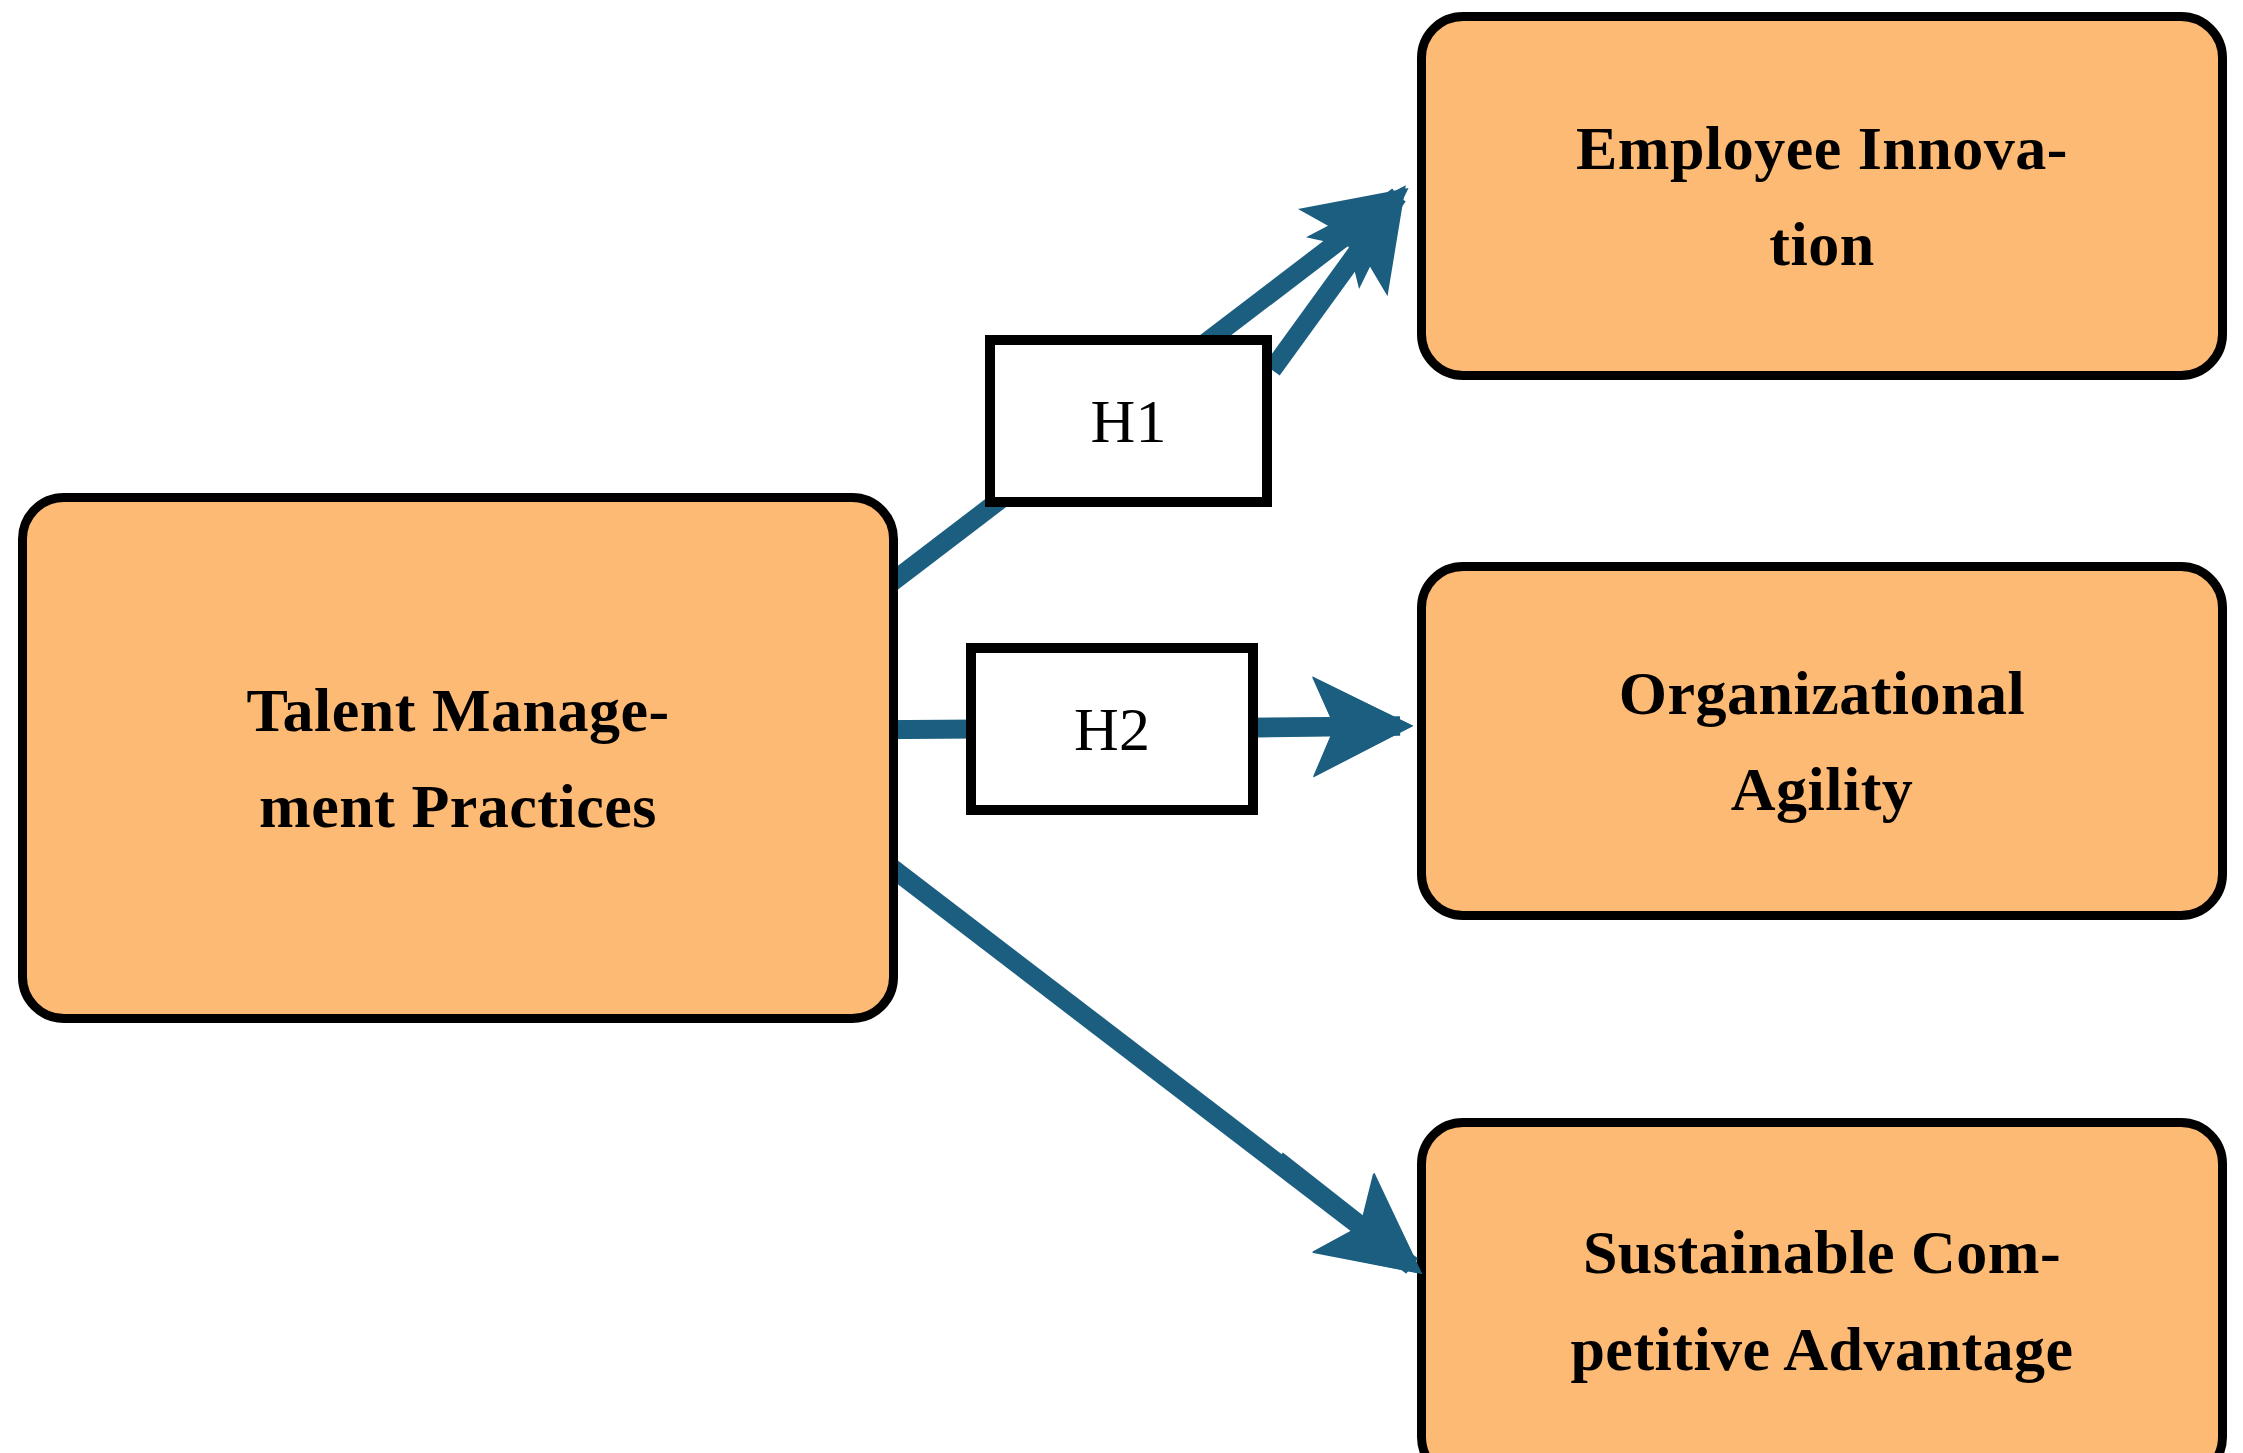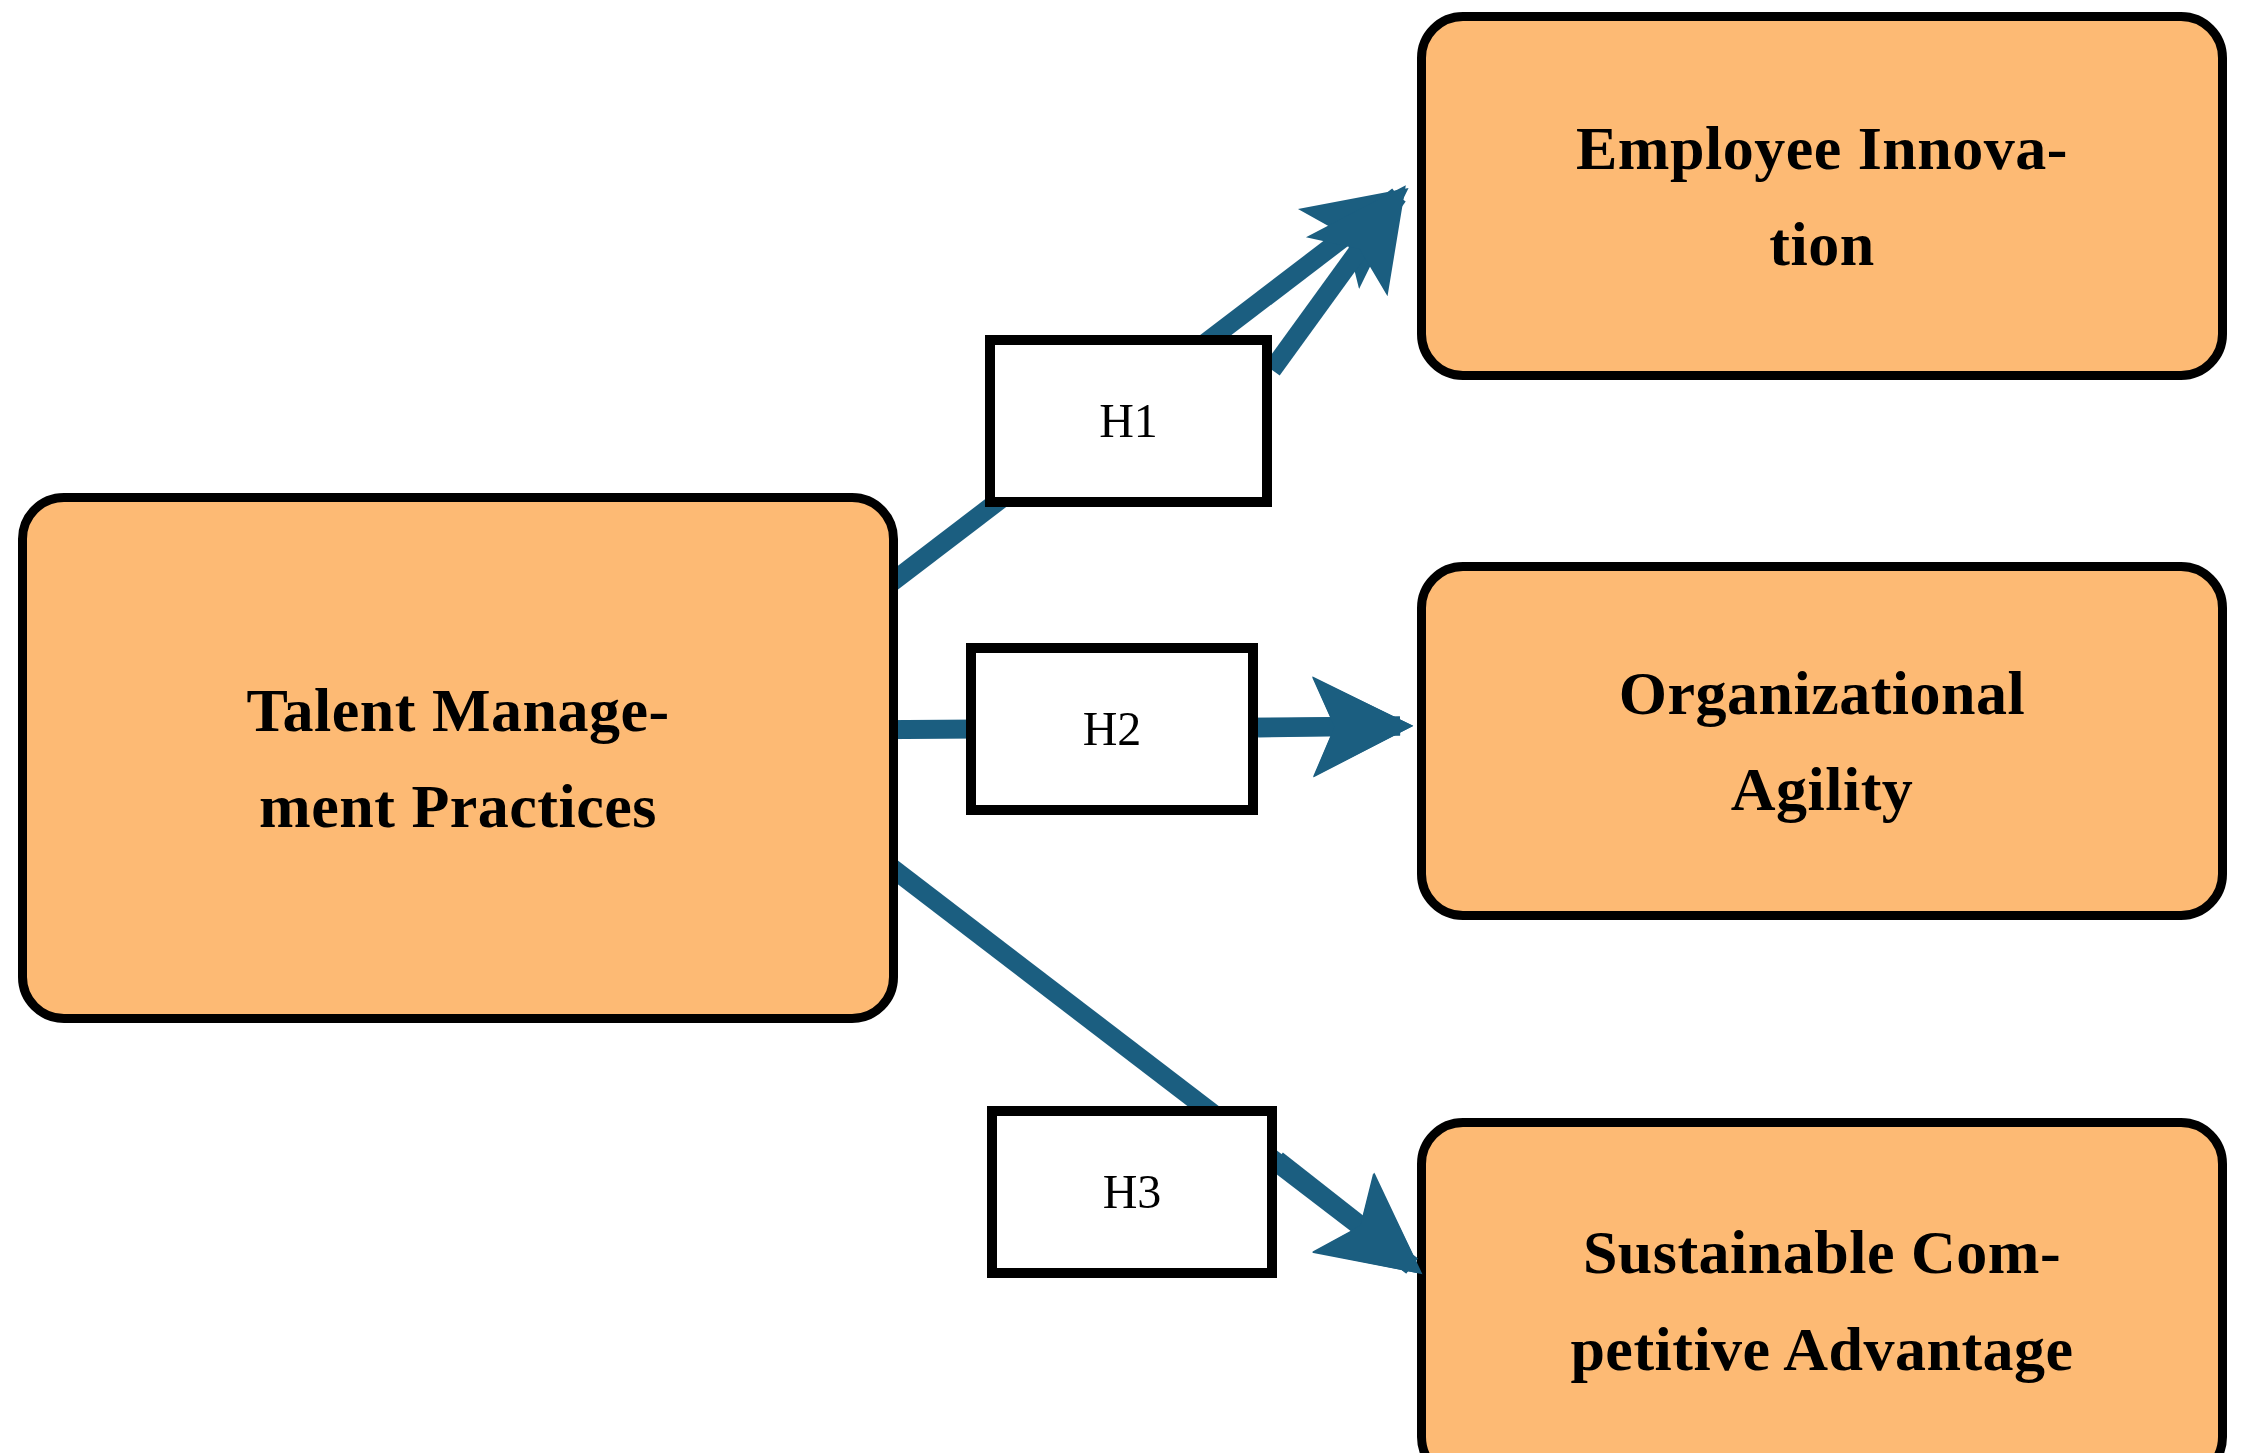--- a/index.html
+++ b/index.html
@@ -44,21 +44,21 @@
     border: 10px solid #000000;
     border-radius: 0;
     display: flex;
     align-items: center;
     justify-content: center;
     z-index: 7;
   }
   .hyp-label {
     font-family: "Liberation Serif", "DejaVu Serif", serif;
     font-weight: normal;
-    font-size: 48px;
+    font-size: 62px;
     line-height: 1;
     color: #000000;
   }
   #arrow-layer {
     position: absolute;
     left: 0;
     top: 0;
     width: 2243px;
     height: 1453px;
     z-index: 6;
@@ -120,23 +120,20 @@
   </div>
 
   <div class="hyp-box" style="left:985px; top:335px; width:287px; height:172px;">
     <span class="hyp-label">H1</span>
   </div>
 
   <div class="hyp-box" style="left:966px; top:643px; width:292px; height:172px;">
     <span class="hyp-label">H2</span>
   </div>
 
-  <div class="hyp-box" style="left:987px; top:1106px; width:290px; height:172px;">
-    <span class="hyp-label">H3</span>
-  </div>
 
   <svg id="arrow-layer" viewBox="0 0 2243 1453" aria-hidden="true">
     <defs>
       <marker id="ah2" markerWidth="6" markerHeight="6" refX="4.6" refY="3" orient="auto" markerUnits="strokeWidth">
         <path d="M0,0.35 L5.3,3 L0,5.65 L1.15,3 Z" fill="#1b5e80"></path>
       </marker>
     </defs>
     <g>
       <line x1="1258" y1="728" x2="1400" y2="726" stroke="#1b5e80" stroke-width="19" marker-end="url(#ah2)"></line>
     </g>

